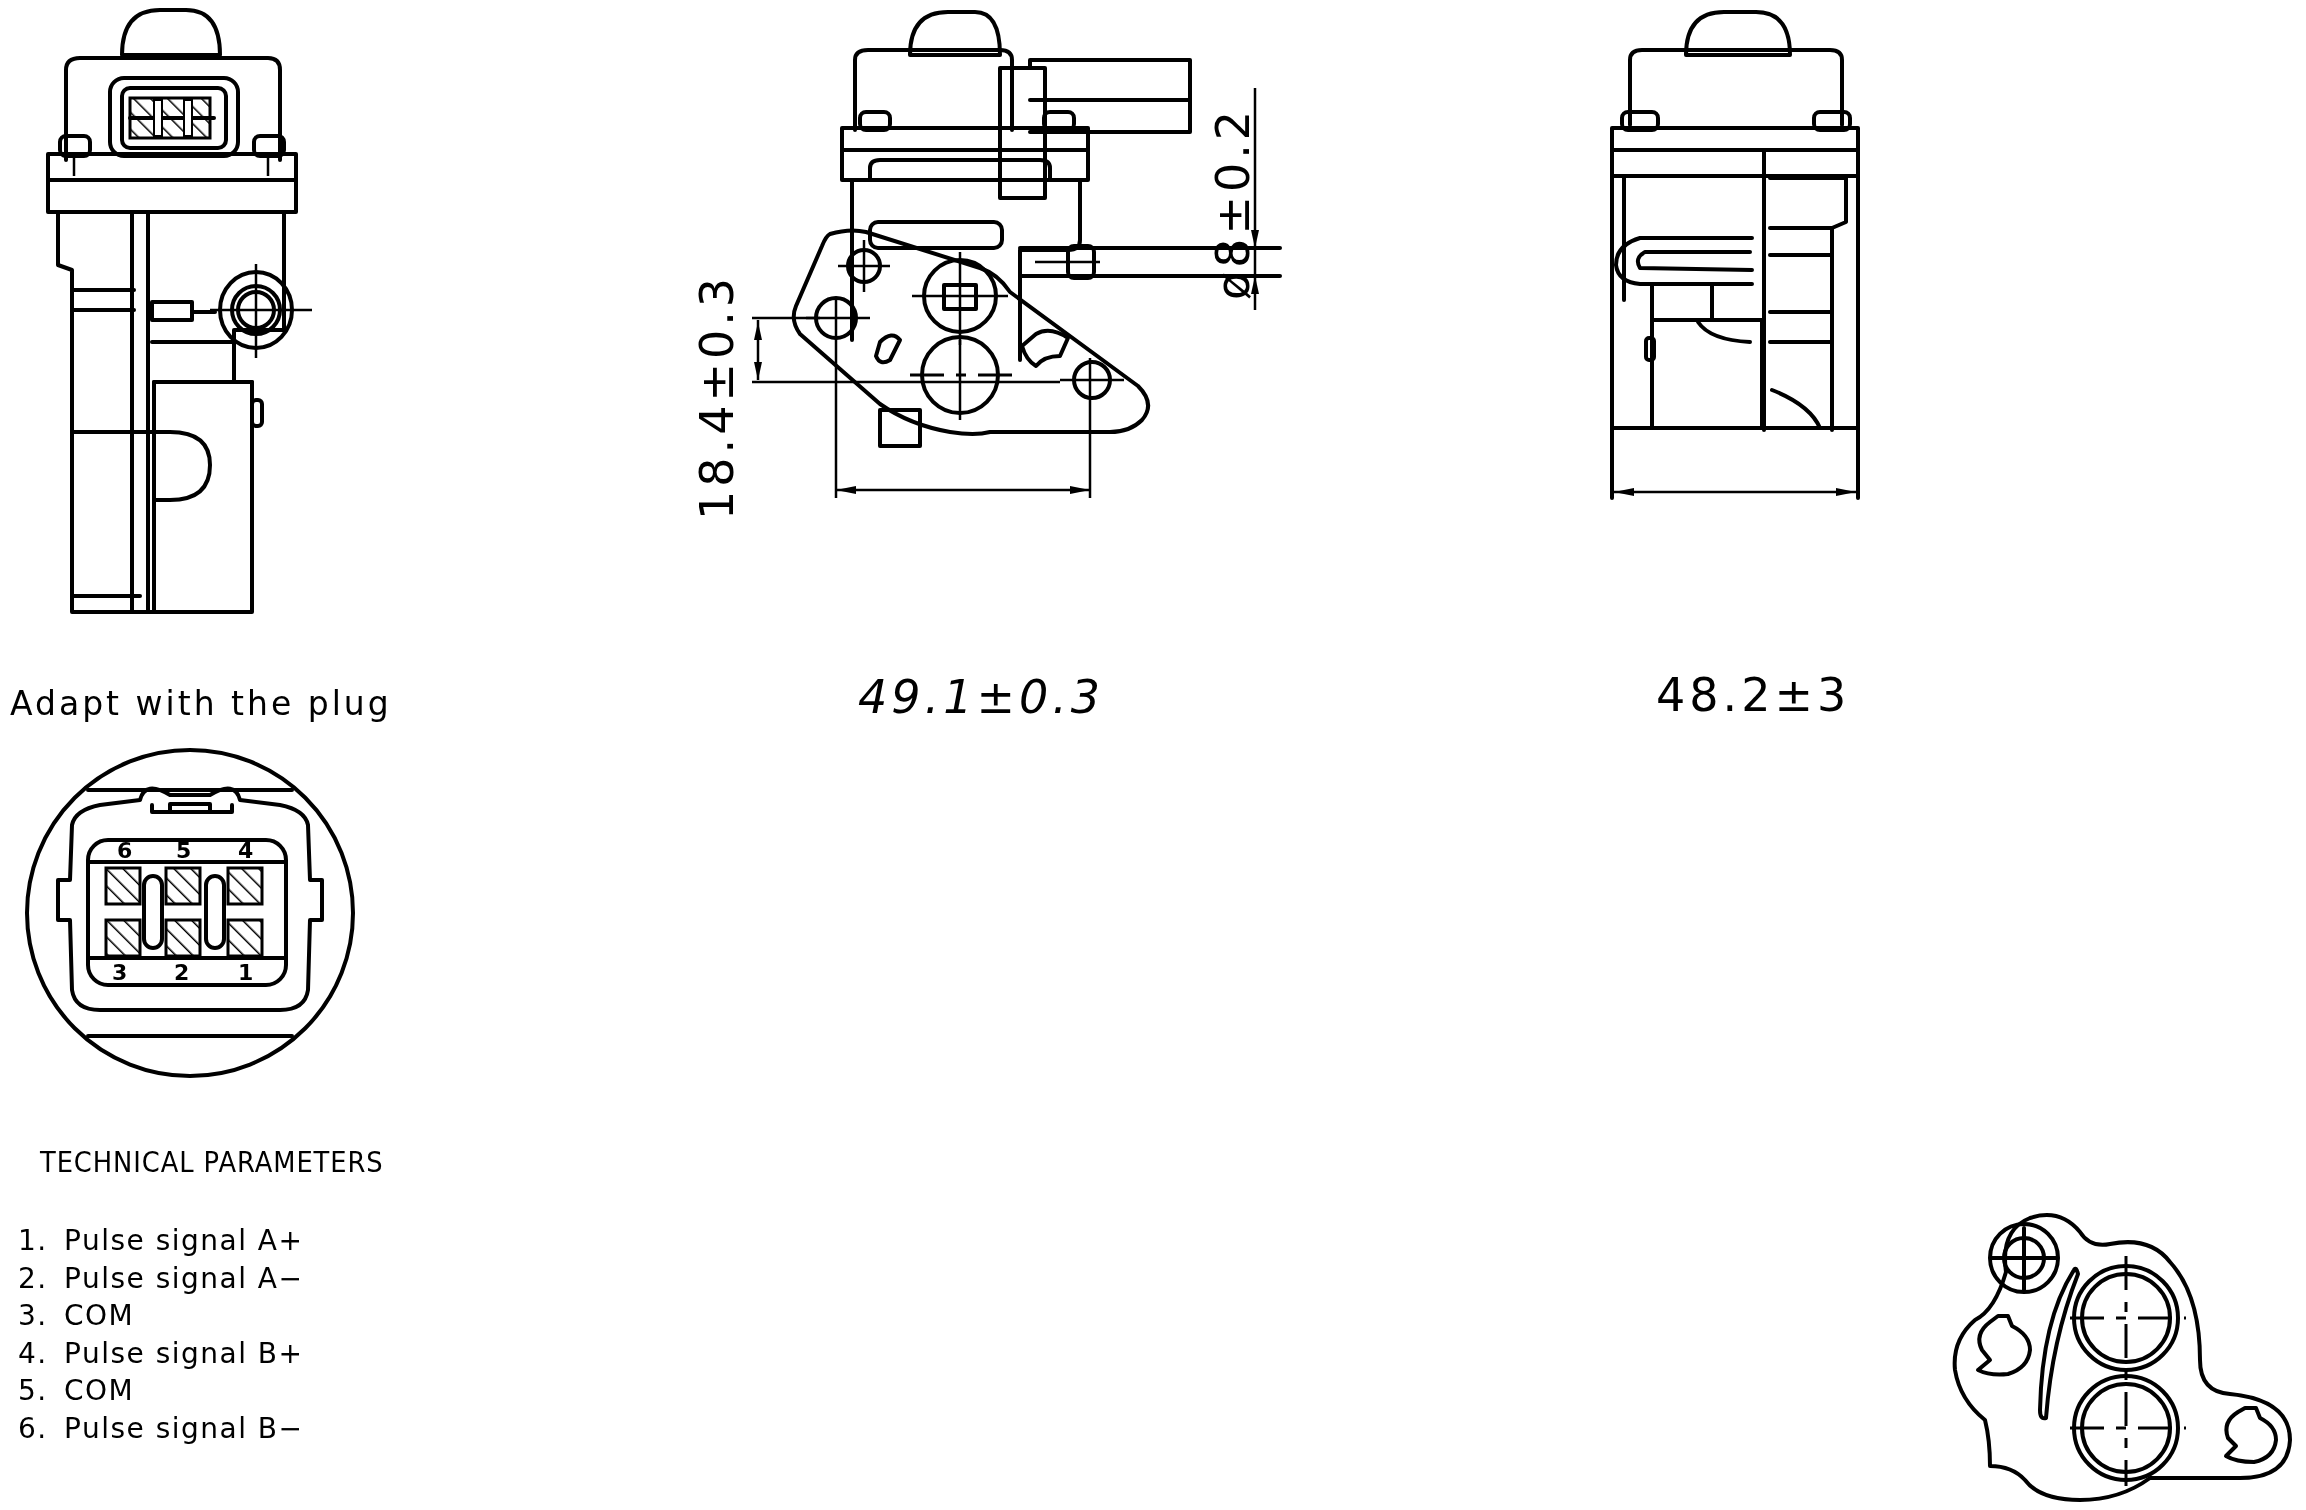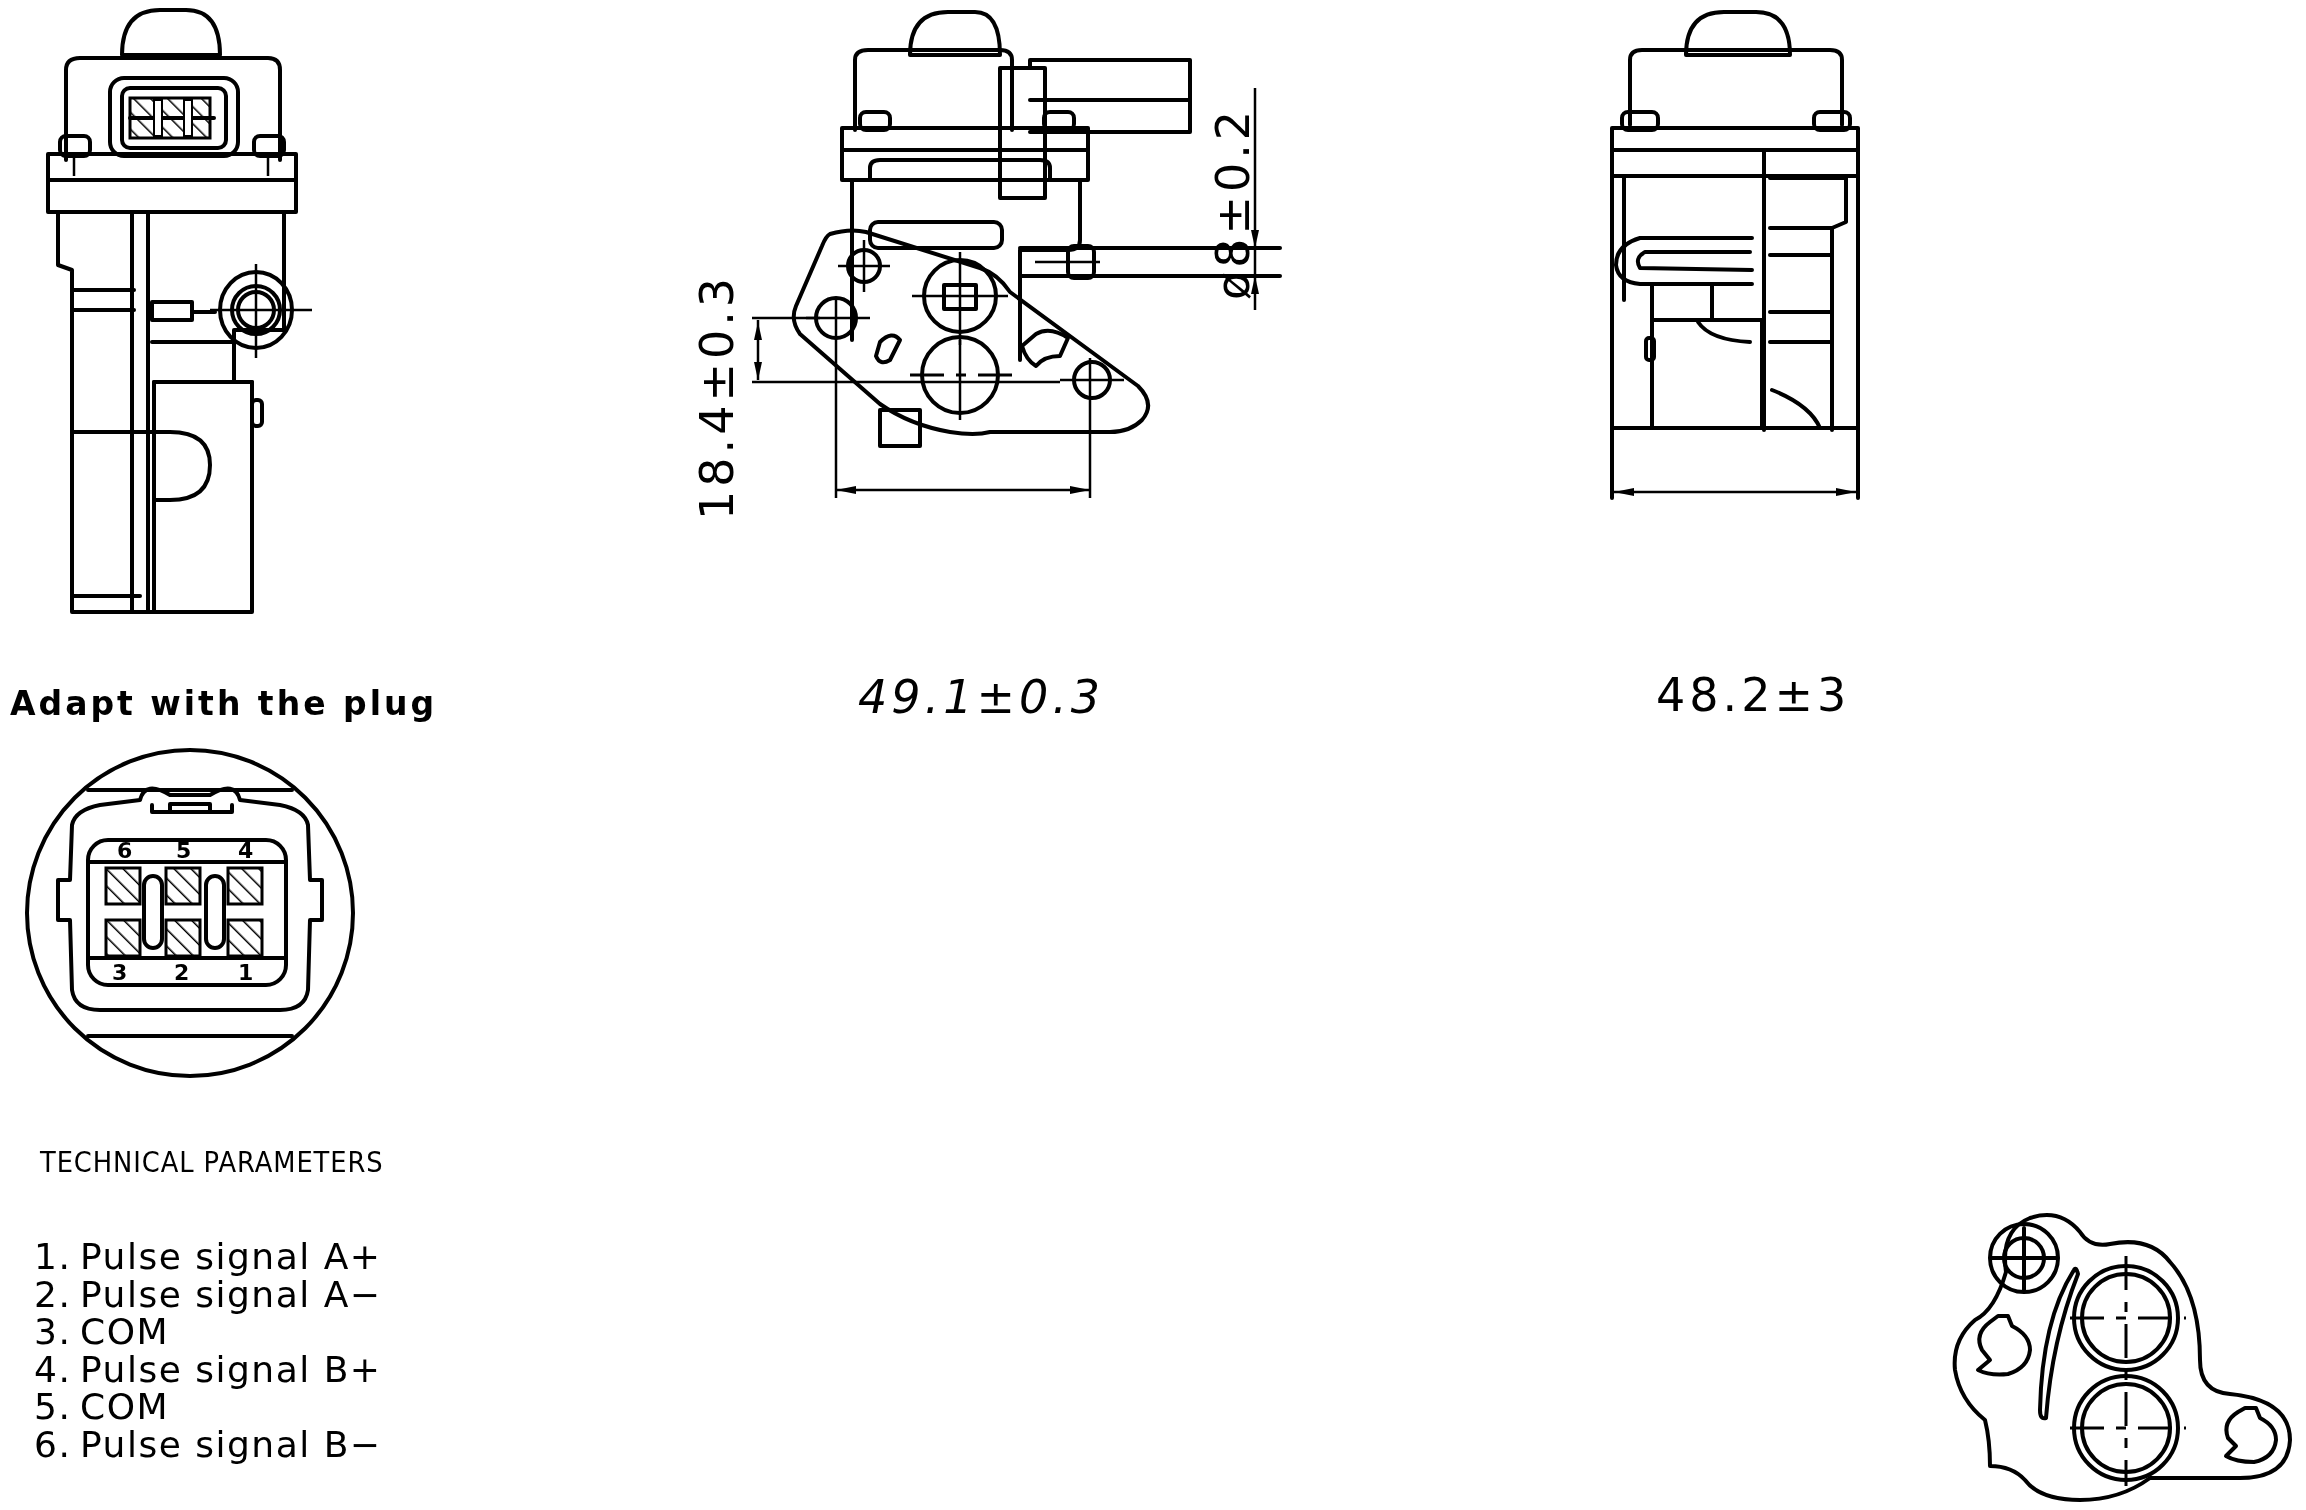--- a/index.html
+++ b/index.html
@@ -3,23 +3,23 @@
 <meta charset="utf-8">
 <style>
   html,body{margin:0;padding:0;background:#ffffff;}
   body{width:2306px;height:1510px;position:relative;overflow:hidden;font-family:"DejaVu Sans",sans-serif;color:#000;}
   svg{position:absolute;left:0;top:0;}
   .ln{fill:none;stroke:#000;stroke-width:4;stroke-linejoin:round;stroke-linecap:round;}
   .thin{fill:none;stroke:#000;stroke-width:2.5;}
   .dash{fill:none;stroke:#000;stroke-width:3;stroke-dasharray:34 12 10 12;}
   .hatch{fill:url(#hatch);stroke:#000;stroke-width:3;}
   .txt{position:absolute;white-space:nowrap;}
-  .caption{left:10px;top:684px;font-size:33px;letter-spacing:3px;font-weight:bold;}
+  .caption{left:10px;top:684px;font-size:33px;letter-spacing:3px;}
   .tp-title{left:40px;top:1146px;font-size:28px;letter-spacing:1px;transform:scaleX(0.92);transform-origin:left;}
-  .tp-list{position:absolute;left:18px;top:1222px;margin:16px;padding:0;list-style:none;font-size:36px;line-height:37.5px;letter-spacing:1.5px;}
+  .tp-list{position:absolute;left:18px;top:1222px;margin:0;padding:0;list-style:none;font-size:28px;line-height:37.5px;letter-spacing:1.5px;}
   .tp-list li span.n{display:inline-block;width:46px;}
   .dim{font-size:46px;letter-spacing:4px;}
   .pin{font-size:22px;font-weight:bold;}
 </style>
 </head>
 <body>
 
 <svg width="2306" height="1510" viewBox="0 0 2306 1510">
   <defs>
     <pattern id="hatch" width="12" height="12" patternUnits="userSpaceOnUse" patternTransform="rotate(-45)">

